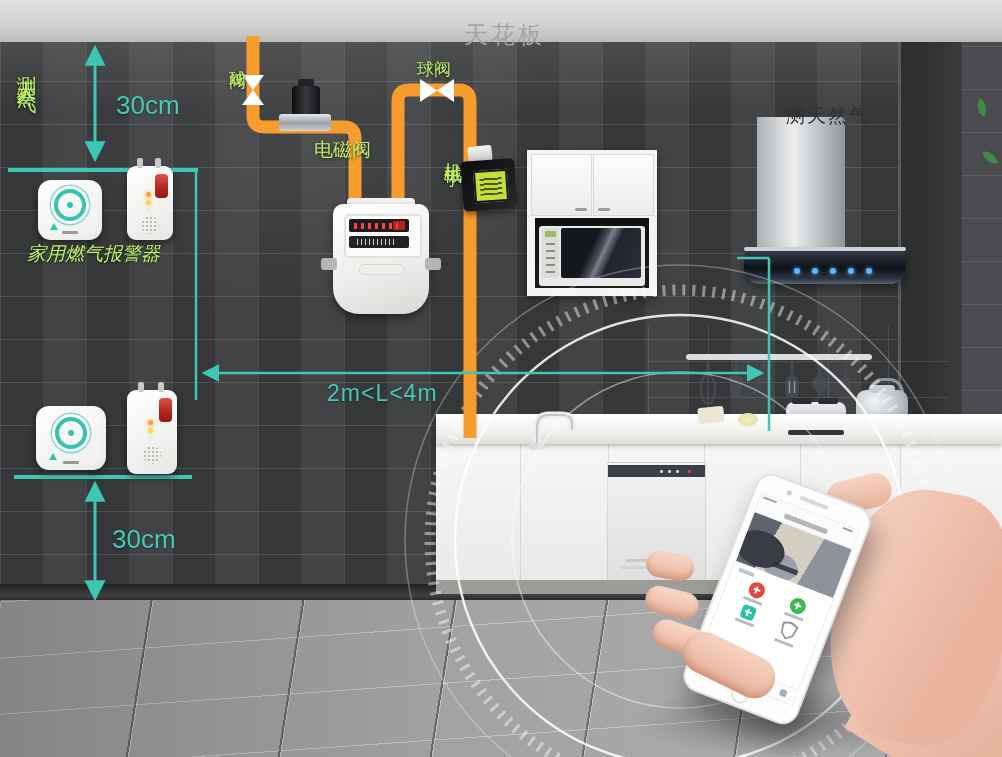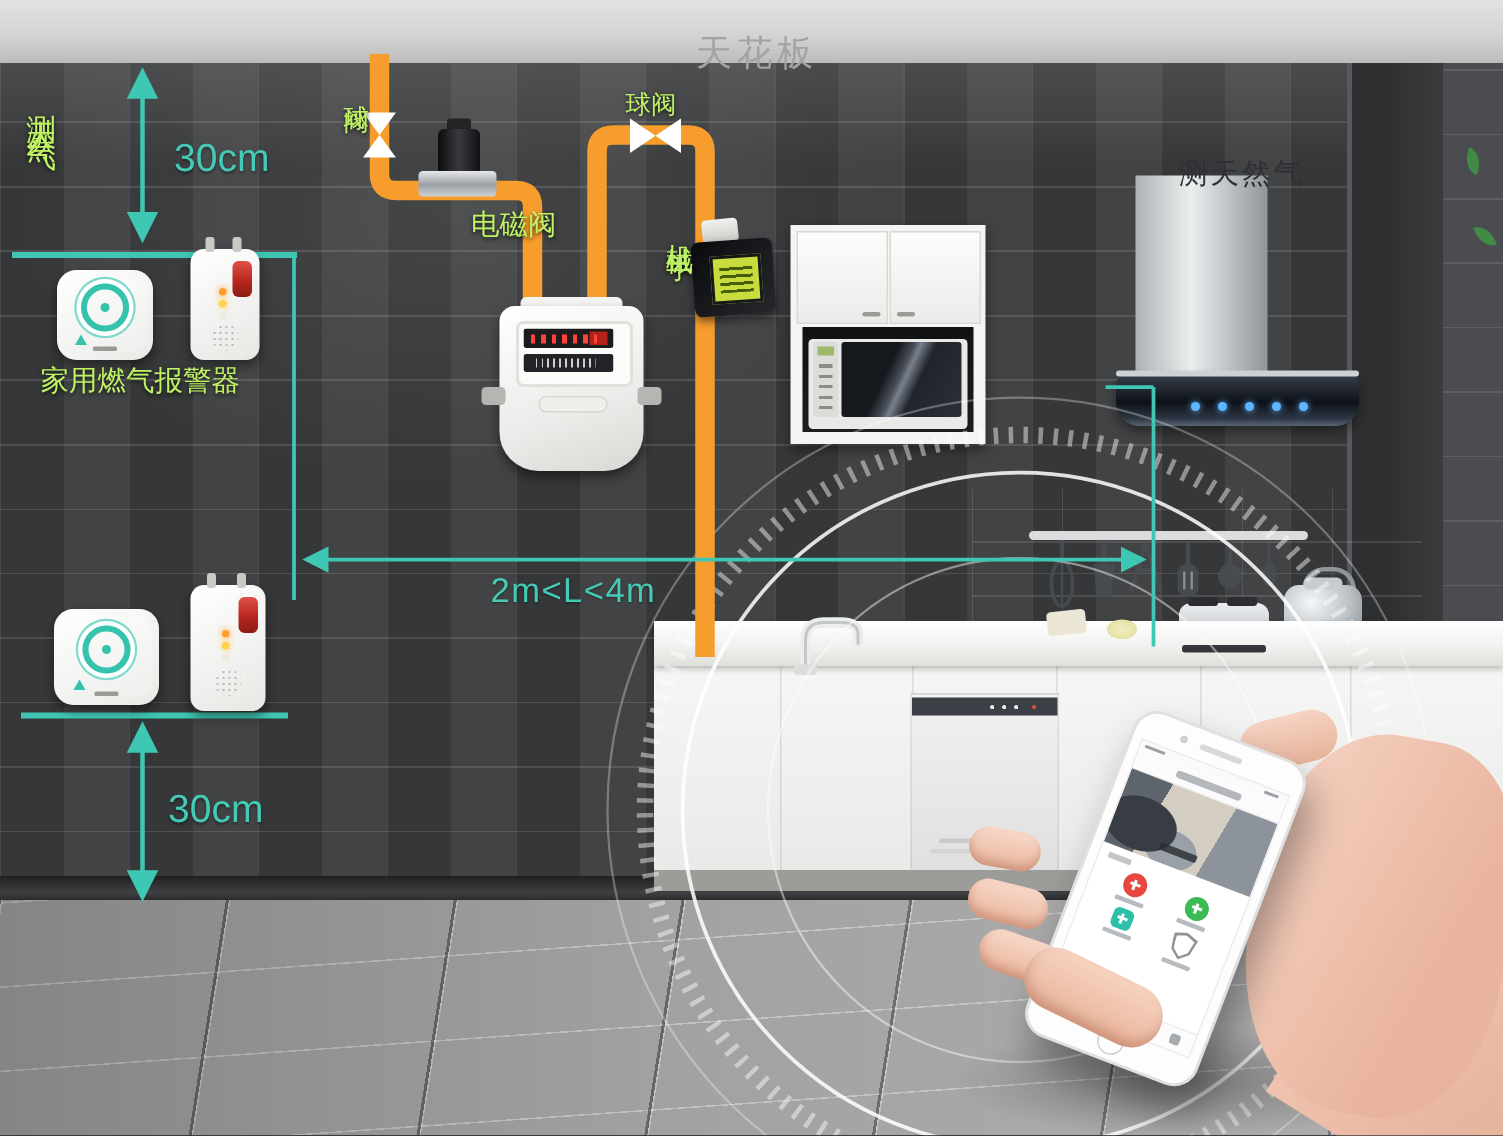--- a/index.html
+++ b/index.html
@@ -347,21 +347,21 @@
     <div class="spk" style="top:56px;"></div>
   </div>
 
   <div class="abs lbl" style="left:464px;top:19px;z-index:10;color:#a3a3a3;text-shadow:none;font-size:24px;letter-spacing:3px;">天花板</div>
   <div class="abs lbl vtext" style="left:14px;top:60px;font-size:20px;letter-spacing:6px;">测天然气</div>
   <div class="abs lbl-teal" style="left:116px;top:90px;font-size:26px;">30cm</div>
   <div class="abs lbl vtext" style="left:226px;top:57px;font-size:17px;letter-spacing:2px;">球阀</div>
   <div class="abs lbl" style="left:417px;top:58px;font-size:17px;">球阀</div>
   <div class="abs lbl" style="left:276px;top:137px;font-size:19px;margin-left:38px;">电磁阀</div>
   <div class="abs lbl vtext" style="left:441px;top:148px;font-size:18px;letter-spacing:3px;">机械手</div>
-  <div class="abs lbl" style="left:27px;top:241px;font-size:19px;">家用燃气报警器</div>
+  <div class="abs lbl" style="left:27px;top:241px;font-size:19px;font-style:italic;">家用燃气报警器</div>
   <div class="abs lbl-teal" style="left:327px;top:380px;font-size:23px;letter-spacing:1px;">2m&lt;L&lt;4m</div>
   <div class="abs lbl-teal" style="left:112px;top:524px;font-size:26px;">30cm</div>
   <div class="abs lbl" style="left:786px;top:103px;color:#2e3033;text-shadow:none;font-size:19px;letter-spacing:2px;">测天然气</div>
 
   <div class="abs" style="left:0;top:0;width:1002px;height:757px;z-index:8;">
     <div class="abs hand-shadow"></div>
     <div class="abs forearm"></div>
     <div class="abs palm"></div>
     <div class="abs pinky"></div>
 

